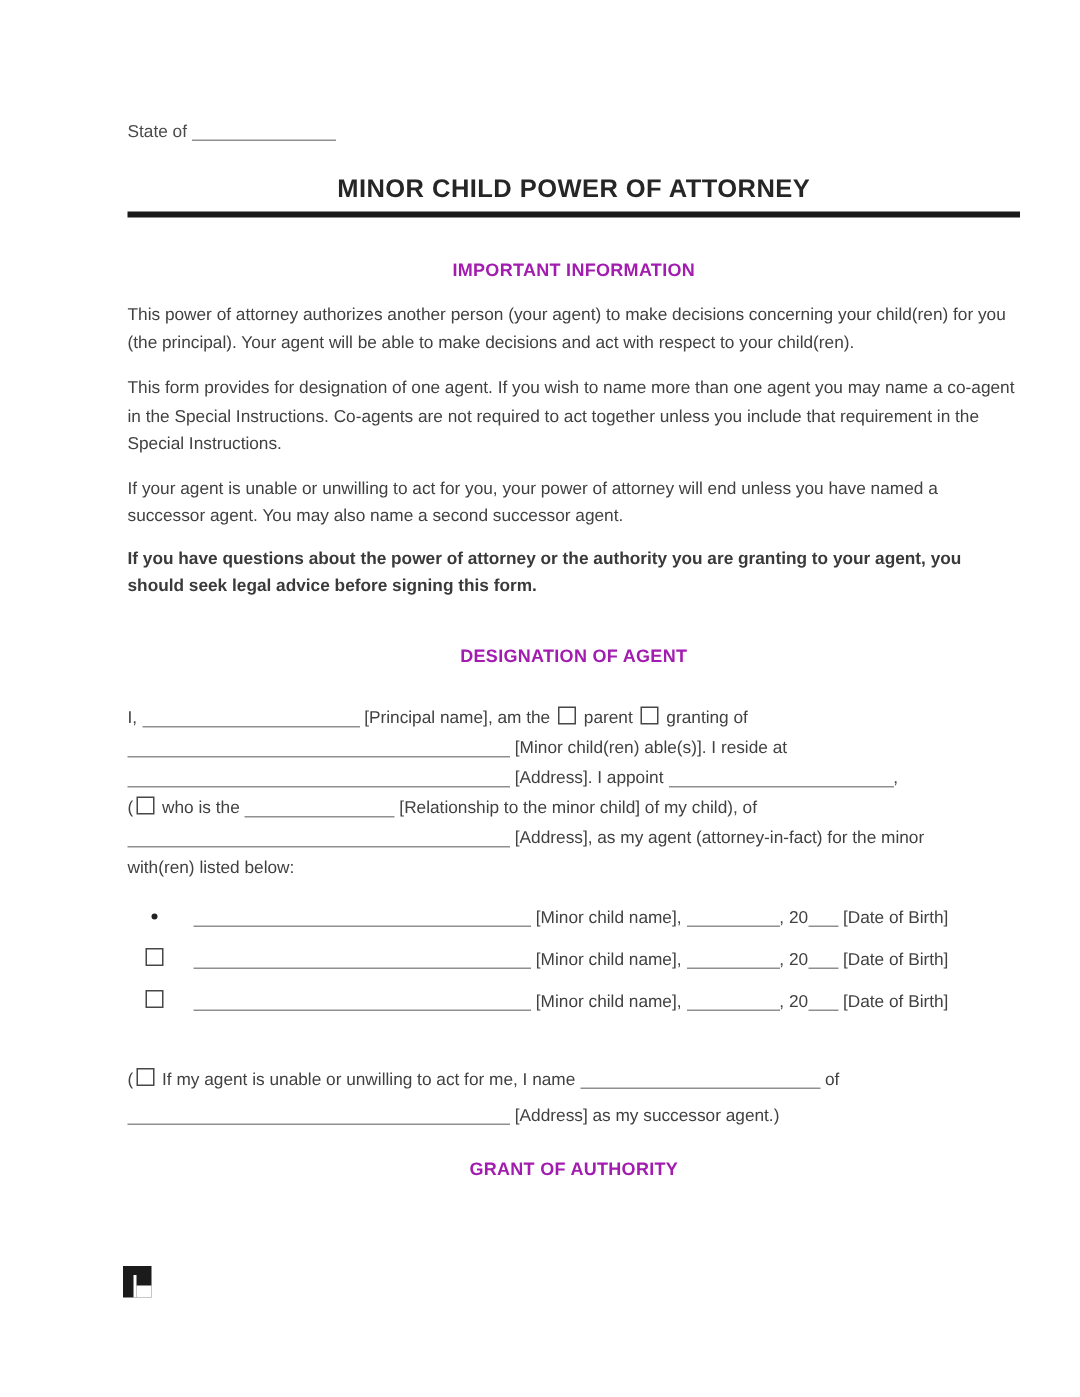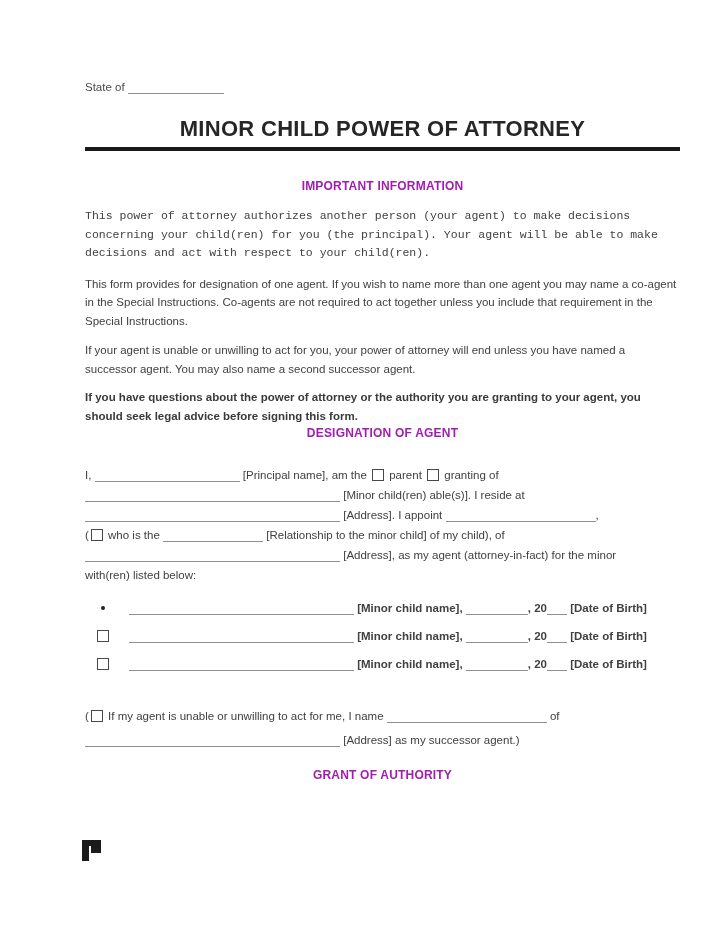--- a/index.html
+++ b/index.html
@@ -10,21 +10,21 @@
     padding:80px 40px 0 85px;
     overflow:hidden;
     background:#ffffff;
     font-family:"Liberation Sans","DejaVu Sans",sans-serif;
     font-size:11.5px;
     color:#414141;
   }
   .state-line { font-size:11.5px; color:#4a4a4a; }
   .doc-title {
     margin:22px 0 0; text-align:center;
-    font-size:22px; font-weight:bold; letter-spacing:.3px; color:#262626;
+    font-size:17px; font-weight:bold; letter-spacing:.3px; color:#262626;
   }
   .title-rule { margin-top:5px; height:4px; background:#1a1a1a; }
   .sec-heading {
     margin:0; text-align:center;
     font-size:12px; font-weight:bold; letter-spacing:.2px; color:#a21caf;
     line-height:16px;
   }
   .para { margin:0; line-height:18.5px; }
   .para.bold { font-weight:bold; color:#3a3a3a; }
   .formblock { }
@@ -35,21 +35,21 @@
     border-bottom:1px solid #8f8f8f;
     vertical-align:-3px;
   }
   .w96{width:96px}.w145{width:145px}.w255{width:255px}.w150{width:150px}
   .w100{width:100px}.w225{width:225px}.w62{width:62px}.w20{width:20px}.w160{width:160px}
   .checkbox {
     display:inline-block; width:10px; height:10px;
     border:1.3px solid #474747; background:#fff;
     vertical-align:-1.5px; margin:0 2px;
   }
-  .child-row { line-height:19px; margin-bottom:9px; padding-left:12px; white-space:nowrap;font-weight:bold; }
+  .child-row { line-height:19px; margin-bottom:9px; padding-left:12px; white-space:nowrap; }
   .marker { display:inline-block; width:11px; margin-right:21px; text-align:center; }
   .marker .checkbox { margin:0; }
   .bullet {
     display:inline-block; width:4px; height:4px; border-radius:50%;
     background:#222; vertical-align:2px;
   }
   .logo { position:relative; width:19px; height:21px; background:#1b1b1b; margin-left:-3px; }
   .logo .slit  { position:absolute; left:7px; top:6px;  width:2px;  height:15px; background:#fff; }
   .logo .notch { position:absolute; left:9px; top:13px; width:10px; height:8px;  background:#fff; }
 </style>
@@ -61,26 +61,26 @@
   <div class="state-line">
     <span>State of</span>
     <span class="blank w96"></span>
   </div>
 
   <h1 class="doc-title">MINOR CHILD POWER OF ATTORNEY</h1>
   <div class="title-rule"></div>
 
   <h2 class="sec-heading" style="margin-top:27px;">IMPORTANT INFORMATION</h2>
 
-  <p class="para" style="margin-top:13px;font-family:Liberation Mono, monospace;">This power of attorney authorizes another person (your agent) to make decisions concerning your child(ren) for you (the principal). Your agent will be able to make decisions and act with respect to your child(ren).</p>
+  <p class="para" style="margin-top:13px;">This power of attorney authorizes another person (your agent) to make decisions concerning your child(ren) for you (the principal). Your agent will be able to make decisions and act with respect to your child(ren).</p>
   <p class="para" style="margin-top:12px;">This form provides for designation of one agent. If you wish to name more than one agent you may name a co-agent in the Special Instructions. Co-agents are not required to act together unless you include that requirement in the Special Instructions.</p>
   <p class="para" style="margin-top:11px;">If your agent is unable or unwilling to act for you, your power of attorney will end unless you have named a successor agent. You may also name a second successor agent.</p>
   <p class="para bold" style="margin-top:10px;">If you have questions about the power of attorney or the authority you are granting to your agent, you should seek legal advice before signing this form.</p>
 
-  <h2 class="sec-heading" style="">DESIGNATION OF AGENT</h2>
+  <h2 class="sec-heading" style="margin-top:28px;">DESIGNATION OF AGENT</h2>
 
   <div class="formblock" style="margin-top:24px;">
     <div class="fline">
       <span>I,</span>
       <span class="blank w145"></span>
       <span>[Principal name], am the</span>
       <span class="checkbox"></span>
       <span>parent</span>
       <span class="checkbox"></span>
       <span>granting of</span>

